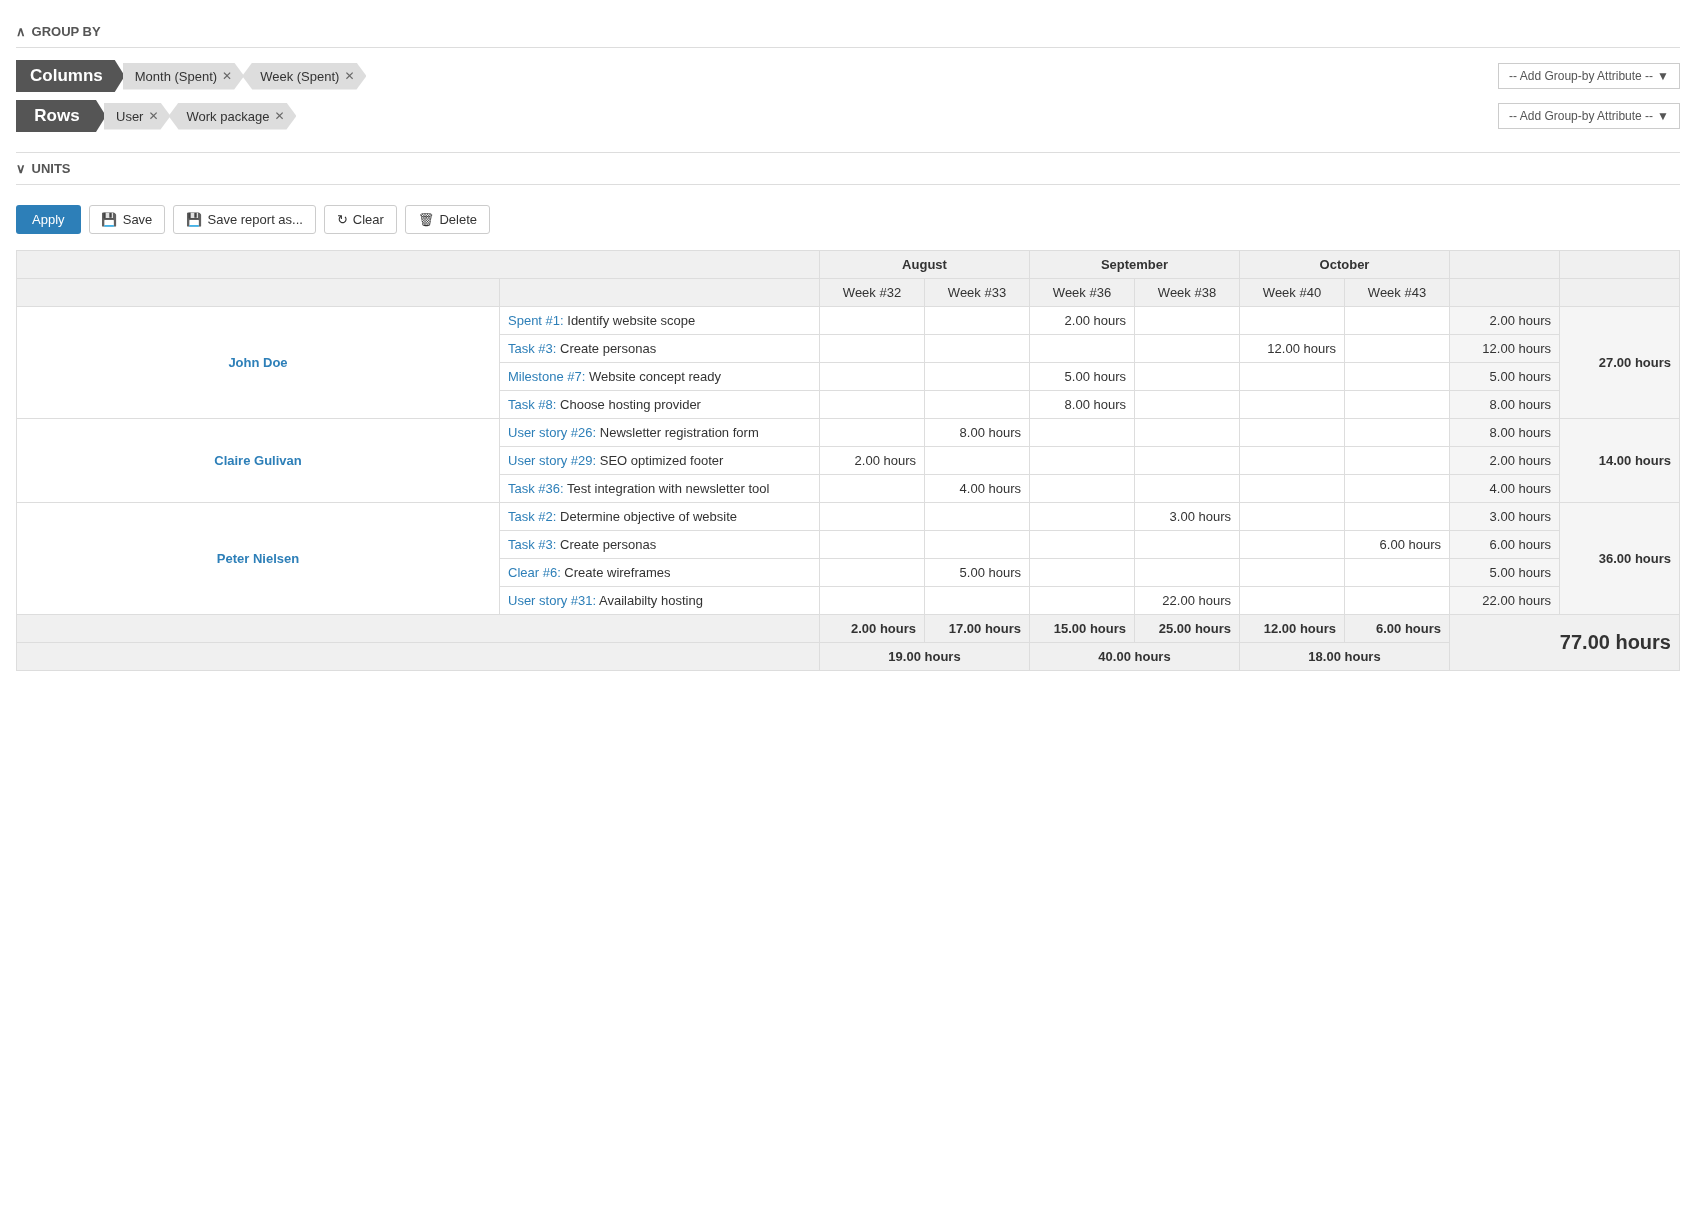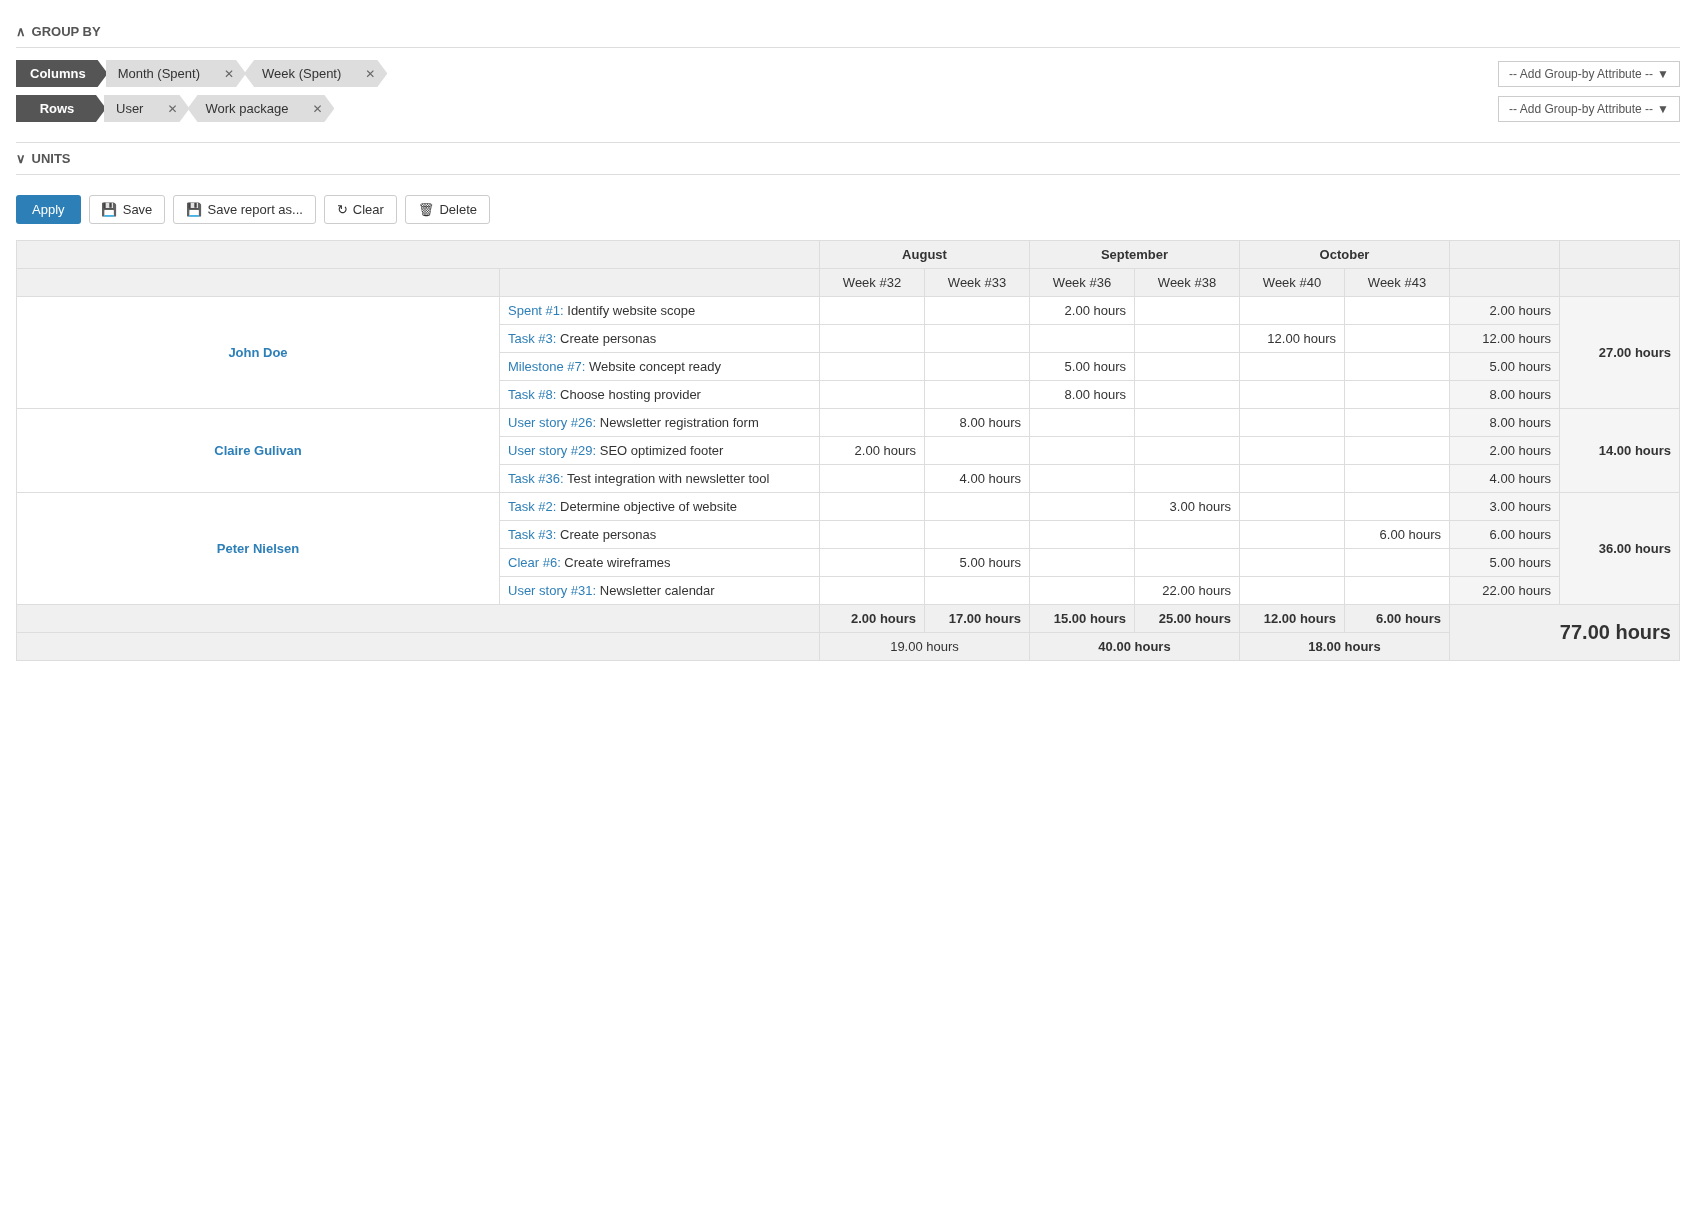--- a/index.html
+++ b/index.html
@@ -10,29 +10,29 @@
       font-weight: bold; font-size: 13px; color: #555;
       padding: 8px 0; cursor: pointer; user-select: none;
     }
     .section-divider { border: none; border-top: 1px solid #ddd; margin: 0; }
 
     .group-by-section { padding: 12px 0; }
     .group-row { display: flex; align-items: center; margin-bottom: 8px; gap: 0; }
 
     .row-label {
       background: #555; color: #fff;
-      padding: 6px 14px; font-size: 13px; font-weight: bold;
+      padding: 6px 14px; font-size: 17px; font-weight: bold;
       clip-path: polygon(0 0, calc(100% - 10px) 0, 100% 50%, calc(100% - 10px) 100%, 0 100%);
       padding-right: 22px; min-width: 90px; text-align: center;
     }
 
     .tag-group { display: flex; align-items: center; gap: 0; }
     .tag {
       background: #ddd; color: #333; font-size: 13px;
-      padding: 6px 12px 6px 18px; display: flex; align-items: center; gap: 24px;
+      padding: 6px 12px 6px 18px; display: flex; align-items: center; gap: 5px;
       clip-path: polygon(10px 0, calc(100% - 10px) 0, 100% 50%, calc(100% - 10px) 100%, 10px 100%, 0 50%);
       margin-left: -2px;
     }
     .tag:first-child { clip-path: polygon(0 0, calc(100% - 10px) 0, 100% 50%, calc(100% - 10px) 100%, 0 100%); padding-left: 12px; }
     .tag .close { cursor: pointer; color: #666; font-size: 12px; }
 
     .add-attr {
       margin-left: auto; background: #fff; border: 1px solid #ccc;
       padding: 5px 10px; font-size: 12px; color: #555; cursor: pointer;
       display: flex; align-items: center; gap: 4px;
@@ -279,39 +279,39 @@
         <td><a href="#" class="work-item-link">Clear #6:</a><span> Create wireframes</span></td>
         <td class="empty-cell" style="text-align: right;"></td>
         <td class="hours-cell" style="text-align: right;">5.00 hours</td>
         <td class="empty-cell" style="text-align: right;"></td>
         <td class="empty-cell" style="text-align: right;"></td>
         <td class="empty-cell" style="text-align: right;"></td>
         <td class="empty-cell" style="text-align: right;"></td>
         <td class="col-total">5.00 hours</td>
       </tr>
       <tr>
-        <td><a href="#" class="work-item-link">User story #31:</a><span> Newsletter calendar</span></td>
+        <td><a href="#" class="work-item-link">User story #31:</a><span> Availabilty hosting</span></td>
         <td class="empty-cell" style="text-align: right;"></td>
         <td class="empty-cell" style="text-align: right;"></td>
         <td class="empty-cell" style="text-align: right;"></td>
         <td class="hours-cell" style="text-align: right;">22.00 hours</td>
         <td class="empty-cell" style="text-align: right;"></td>
         <td class="empty-cell" style="text-align: right;"></td>
         <td class="col-total">22.00 hours</td>
       </tr>
       <tr class="footer-row">
         <td colspan="2"></td>
         <td style="text-align: right;">2.00 hours</td>
         <td style="">17.00 hours</td>
         <td style="text-align: right;">15.00 hours</td>
         <td style="text-align: right;">25.00 hours</td>
         <td style="text-align: right;">12.00 hours</td>
         <td style="text-align: right;">6.00 hours</td>
         <td rowspan="2" colspan="2" class="grand-total-cell" style="font-size: 20px; font-weight: bold;">77.00 hours</td>
       </tr>
       <tr class="footer-row2">
         <td colspan="2"></td>
-        <td colspan="2" style="text-align: center; font-weight: normal;">19.00 hours</td>
+        <td colspan="2" style="text-align: center; font-weight: bold;">19.00 hours</td>
         <td colspan="2" style="text-align: center; font-weight: bold;">40.00 hours</td>
         <td colspan="2" style="text-align: center; font-weight: bold;">18.00 hours</td>
       </tr>
     </tbody>
 </table>
 
 </body></html>

